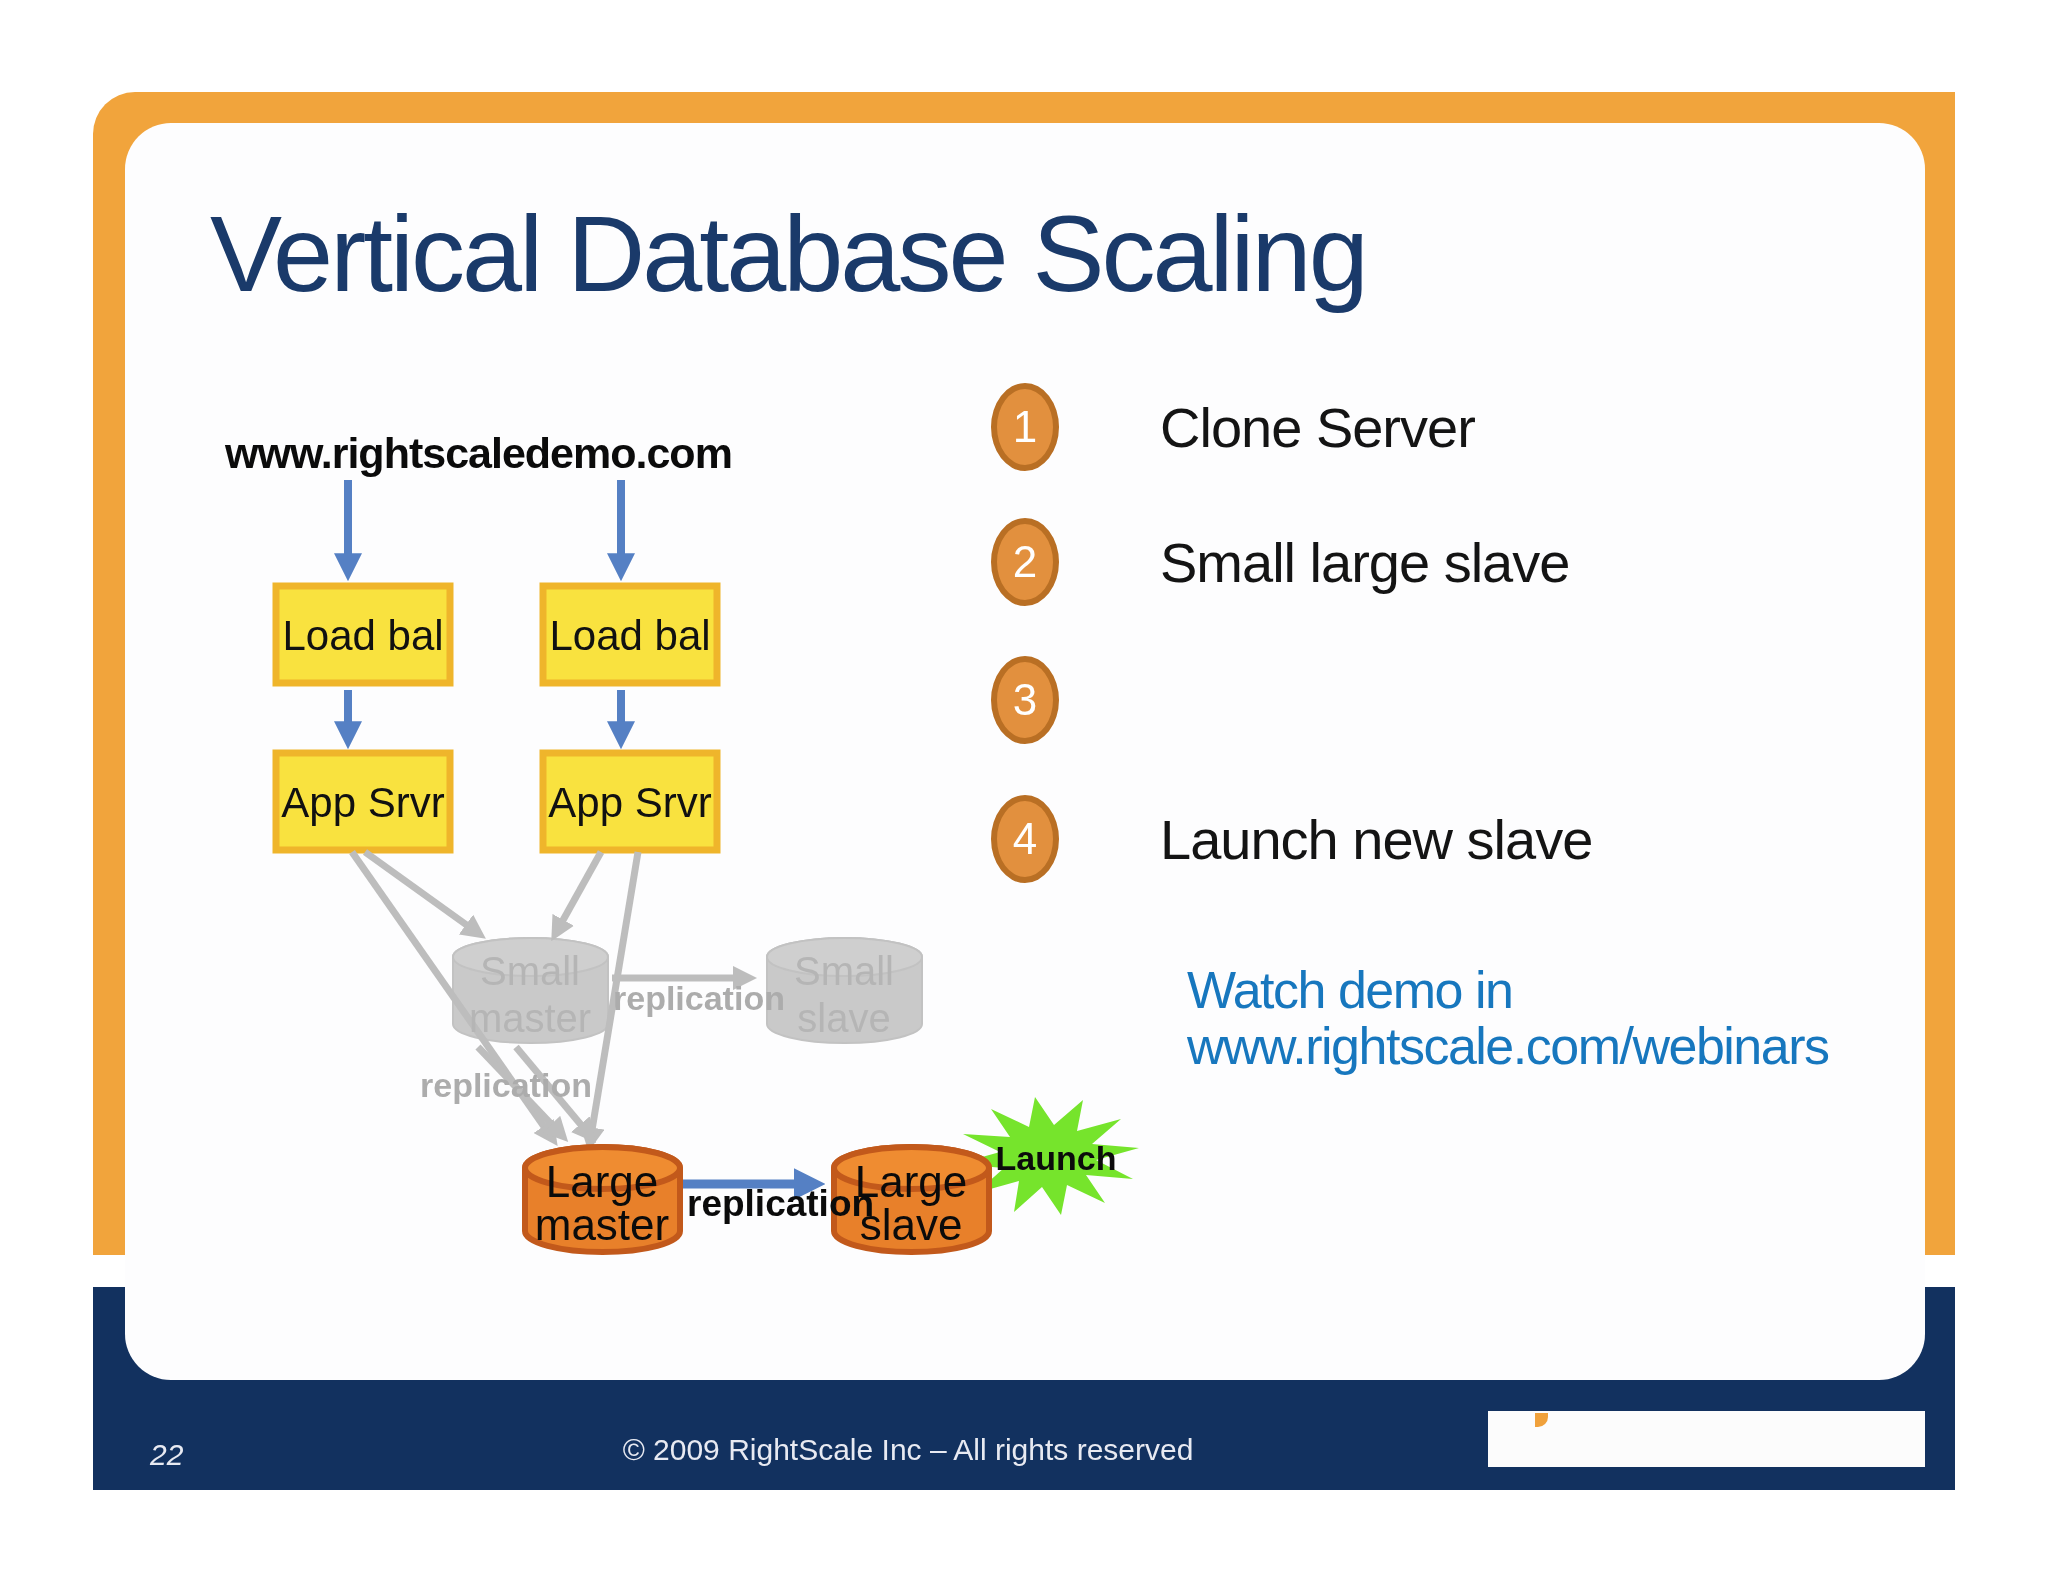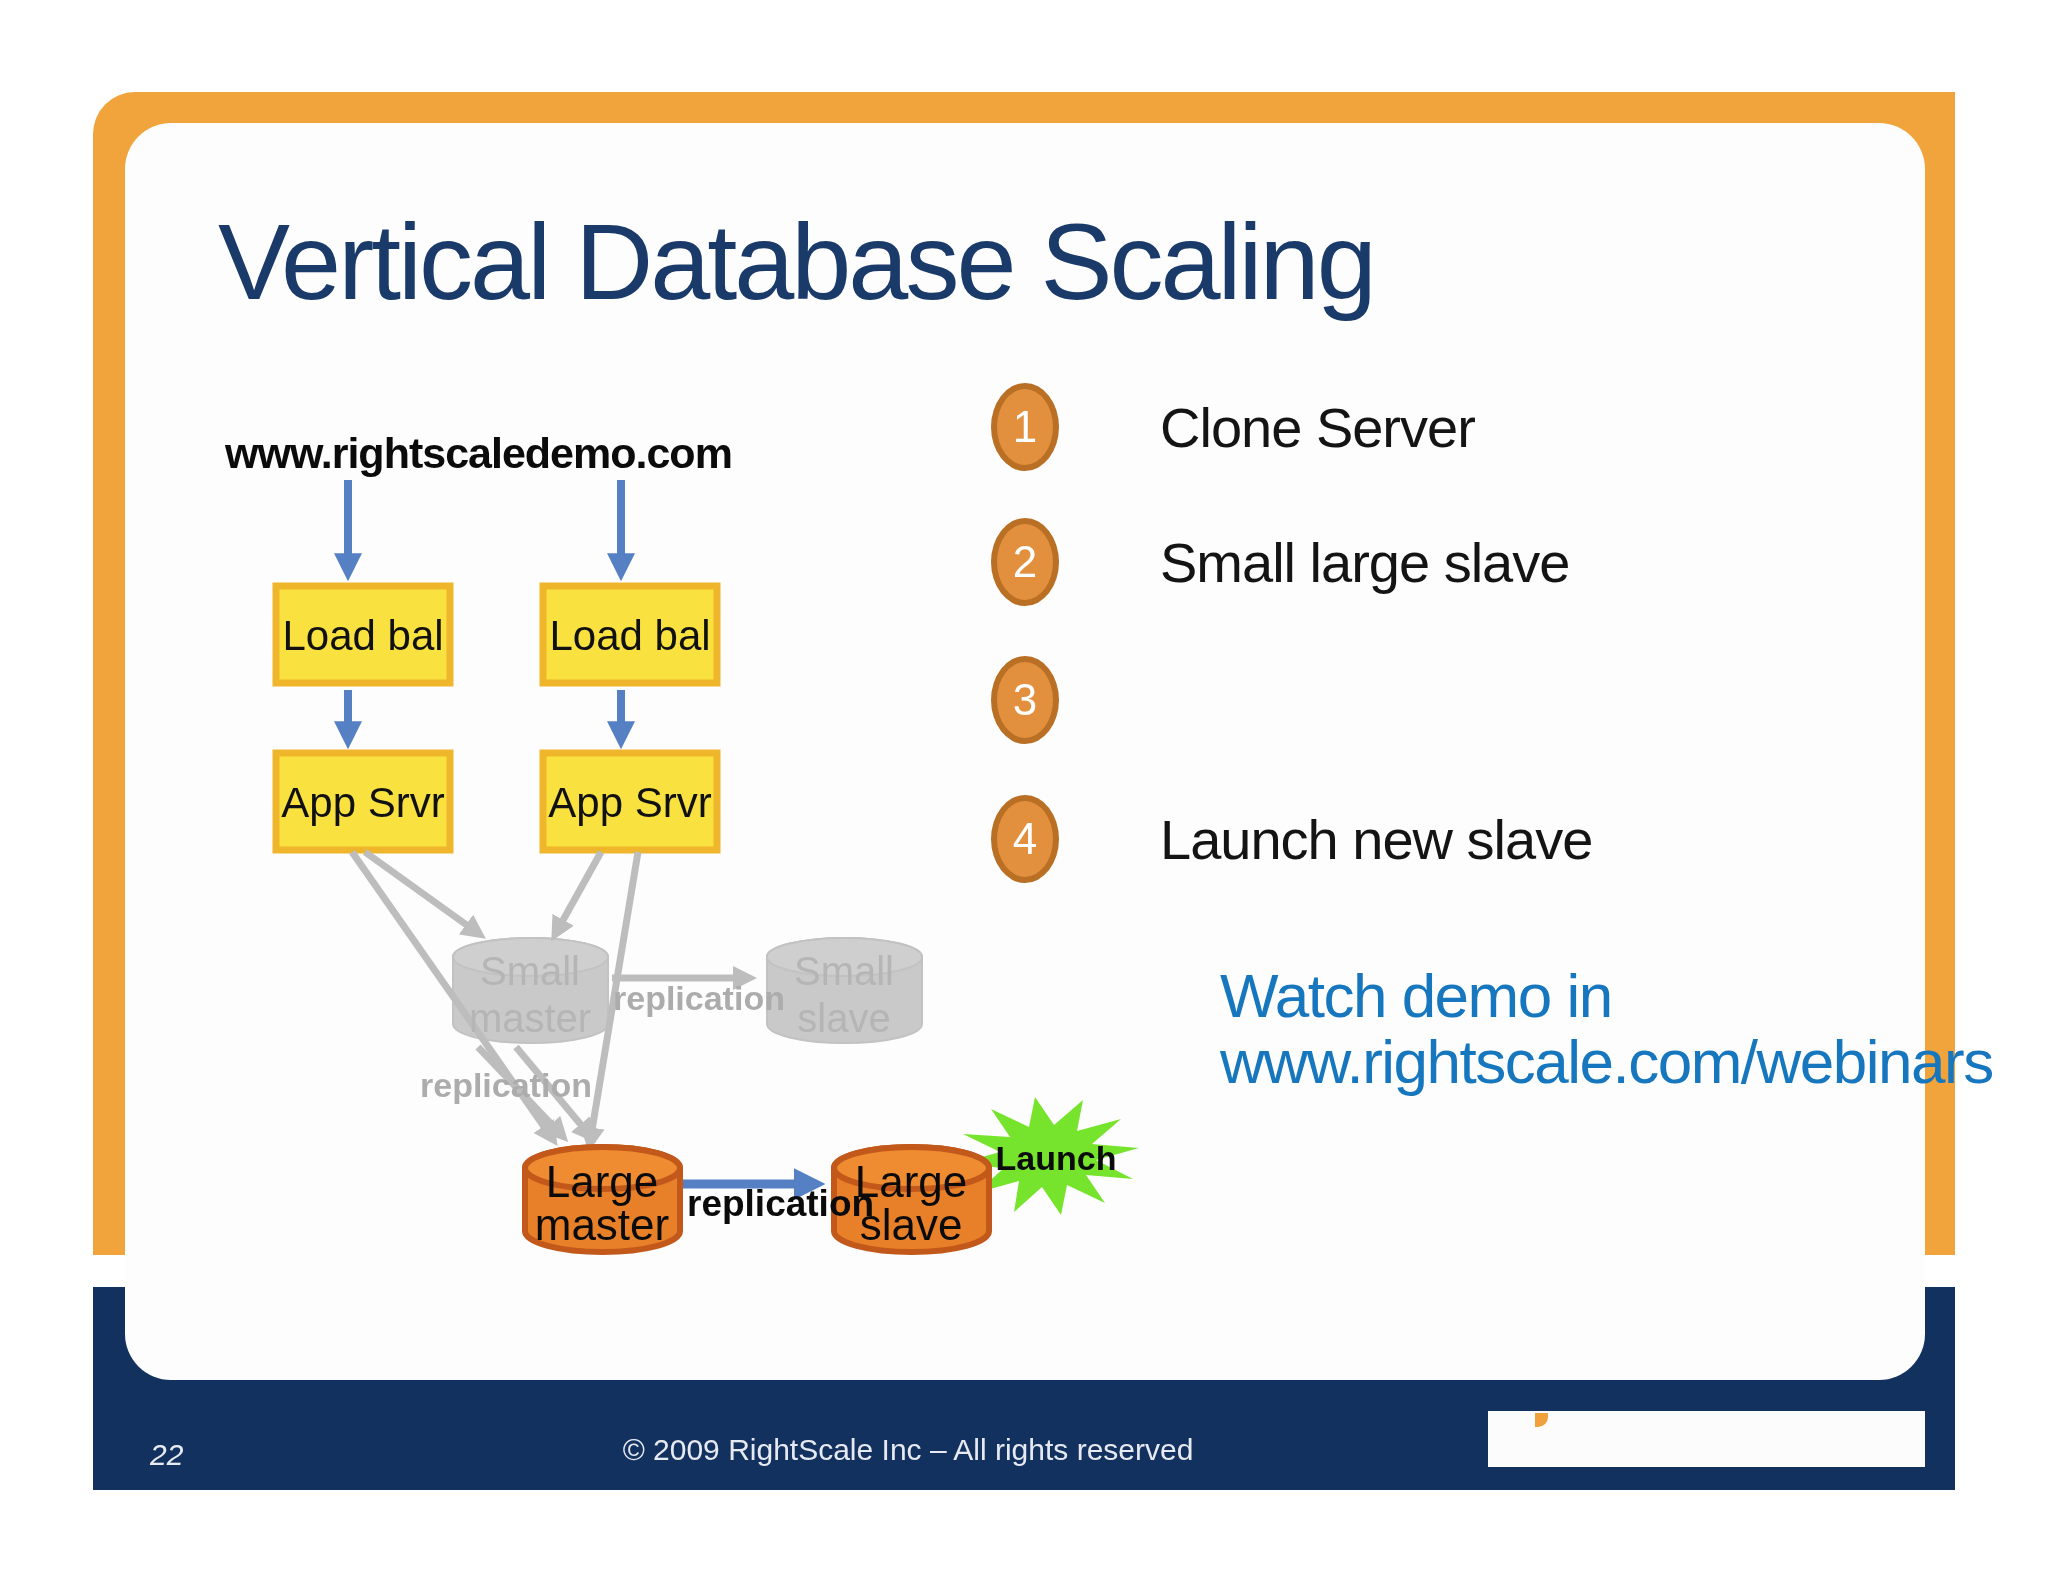--- a/index.html
+++ b/index.html
@@ -7,21 +7,21 @@
          font-family:"Liberation Sans",sans-serif;background:#ffffff;}
 
   
   .orange-frame{position:absolute;left:93px;top:92px;width:1862px;height:1163px;
                 background:#F1A43C;border-radius:42px 0 0 0;}
   .navy-block{position:absolute;left:93px;top:1287px;width:1862px;height:203px;
               background:#12315F;}
   .white-card{position:absolute;left:125px;top:123px;width:1800px;height:1257px;
               background:#FDFDFE;border-radius:46px;}
 
-  .page-title{position:absolute;left:210px;top:200px;margin:8px;
+  .page-title{position:absolute;left:210px;top:200px;margin:0;
               font-size:108px;line-height:1.0;font-weight:normal;
               letter-spacing:-3px;color:#1A3A6A;}
 
   svg.diagram{position:absolute;left:0;top:0;}
 
   
   .t-black{fill:#111111;font-family:"Liberation Sans",sans-serif;font-size:42px;}
   .t-domain{fill:#0b0b0b;font-family:"Liberation Sans",sans-serif;font-size:43px;font-weight:bold;letter-spacing:-1px;}
   .t-gray{fill:#B5B5B5;font-family:"Liberation Sans",sans-serif;font-size:40px;}
   .t-repl-gray{fill:#ACACAC;font-family:"Liberation Sans",sans-serif;font-size:34px;font-weight:bold;}
@@ -31,22 +31,22 @@
 
   
   .step-badge{position:absolute;left:991px;width:68px;height:88px;box-sizing:border-box;
               background:#E2903E;border:6px solid #B96F24;border-radius:50%;
               display:flex;align-items:center;justify-content:center;
               color:#ffffff;font-size:44px;}
   .step-label{position:absolute;left:1160px;height:72px;display:flex;align-items:center;
               font-size:56px;color:#141414;letter-spacing:-1px;white-space:nowrap;text-align:center;}
 
   
-  .note{position:absolute;left:1187px;top:963px;font-size:62px;line-height:1.07;
-        letter-spacing:-1.5px;color:#1777BE;white-space:nowrap;margin-left:33px;}
+  .note{position:absolute;left:1187px;top:963px;font-size:52px;line-height:1.07;
+        letter-spacing:-1.5px;color:#1777BE;white-space:nowrap;}
 
   
   .page-number{position:absolute;left:150px;top:1438px;font-size:30px;color:#E8EAF2;font-style:italic;}
   .copyright{position:absolute;left:93px;top:1433px;width:1630px;text-align:center;
              font-size:30px;color:#E8EAF2;}
   .logo-box{position:absolute;left:1488px;top:1411px;width:437px;height:56px;background:#FCFCFC;}
   .logo-glyph{position:absolute;left:47px;top:2px;width:13px;height:14px;
               background:#F0A13B;border-radius:0 0 10px 0;}
 </style>
 </head>

